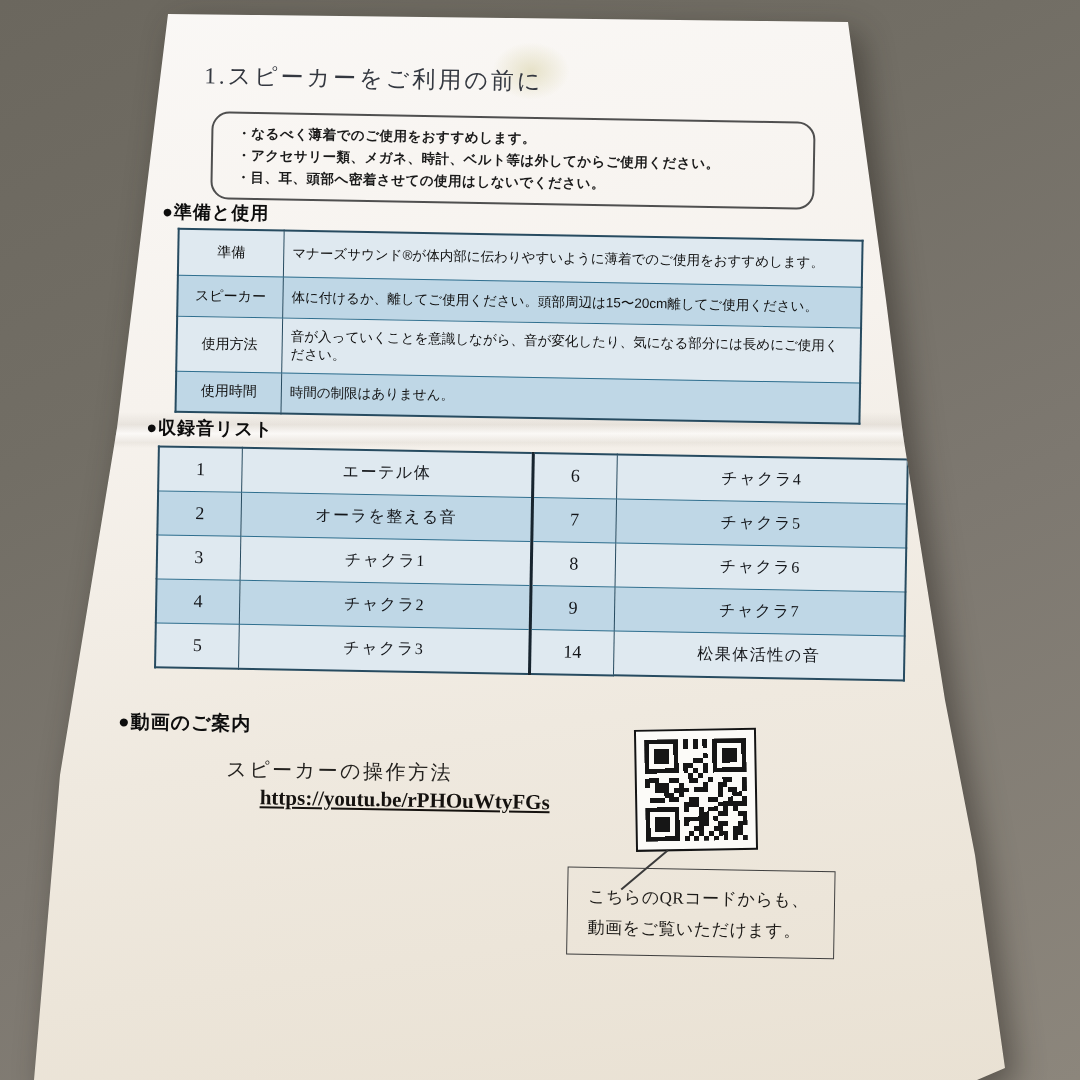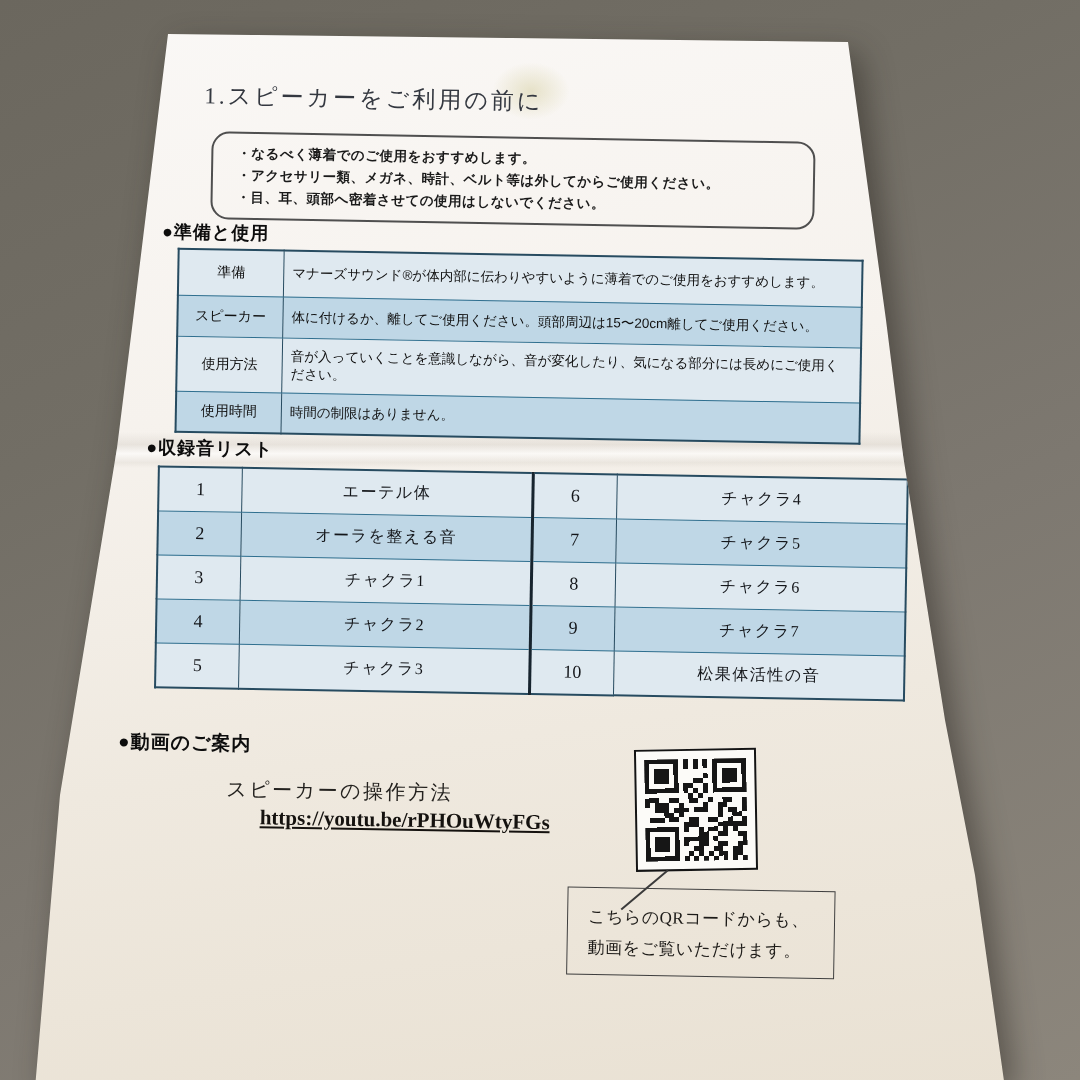--- a/index.html
+++ b/index.html
@@ -11,21 +11,21 @@
     --table-border-dark:#274b60;
     --desk-surface:#7a766d;
   }
   .scene{position:absolute;inset:0;
     background:linear-gradient(155deg,#6b675e 0%,#726e65 30%,#7d7870 60%,#8c867c 100%);}
   .paper-shadow{position:absolute;inset:0;filter:drop-shadow(10px 12px 16px rgba(25,20,15,.45));}
   .paper{position:absolute;inset:0;
     background:linear-gradient(172deg,#faf8f6 0%,#f6f2ed 35%,#efe9df 65%,#e9e1d3 100%);
     clip-path:polygon(168px 14px,848px 22px,886px 300px,903px 435px,945px 700px,
       975px 855px,1005px 1068px,977px 1080px,34px 1080px,60px 775px,
-      117px 428px,133px 300px);margin-top:20px;}
+      117px 428px,133px 300px);}
   .crease{position:absolute;left:110px;right:170px;top:412px;height:36px;
     background:linear-gradient(to bottom,rgba(110,100,85,0) 0%,rgba(110,100,85,.10) 35%,
       rgba(255,255,255,.55) 60%,rgba(110,100,85,.07) 85%,rgba(110,100,85,0) 100%);}
   .stain{position:absolute;left:492px;top:42px;width:78px;height:58px;border-radius:50%;
     background:radial-gradient(ellipse at center,rgba(200,192,130,.38),rgba(200,192,130,0) 70%);}
   .content{position:absolute;inset:0;color:#1c1c1c;
     transform:rotate(1deg);transform-origin:540px 100px;}
   .title{position:absolute;left:204px;top:66px;margin:0;
     font:400 23px "Liberation Serif",serif;letter-spacing:3px;color:#343840;}
   .notice{position:absolute;left:212px;top:117px;width:604px;box-sizing:border-box;
@@ -129,21 +129,21 @@
           </tr>
           <tr class="r-med">
             <td class="no">4</td>
             <td class="nm">チャクラ2</td>
             <td class="no mid">9</td>
             <td class="nm">チャクラ7</td>
           </tr>
           <tr class="r-light">
             <td class="no">5</td>
             <td class="nm">チャクラ3</td>
-            <td class="no mid">10</td>
+            <td class="no mid">14</td>
             <td class="nm">松果体活性の音</td>
           </tr>
         </tbody>
           </table>
 
         <div class="h video-h">●動画のご案内</div>
         <div class="caption">スピーカーの操作方法</div>
         <div class="url">https://youtu.be/rPHOuWtyFGs</div>
 
         <div class="qr">

